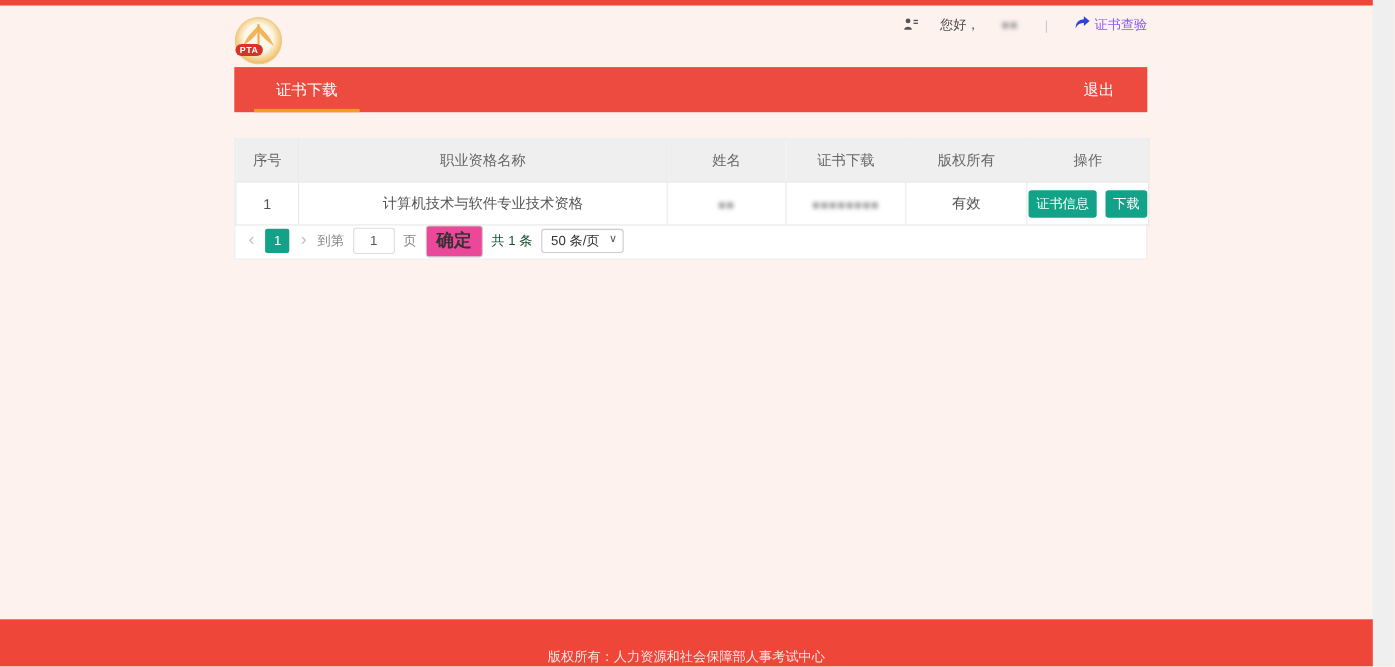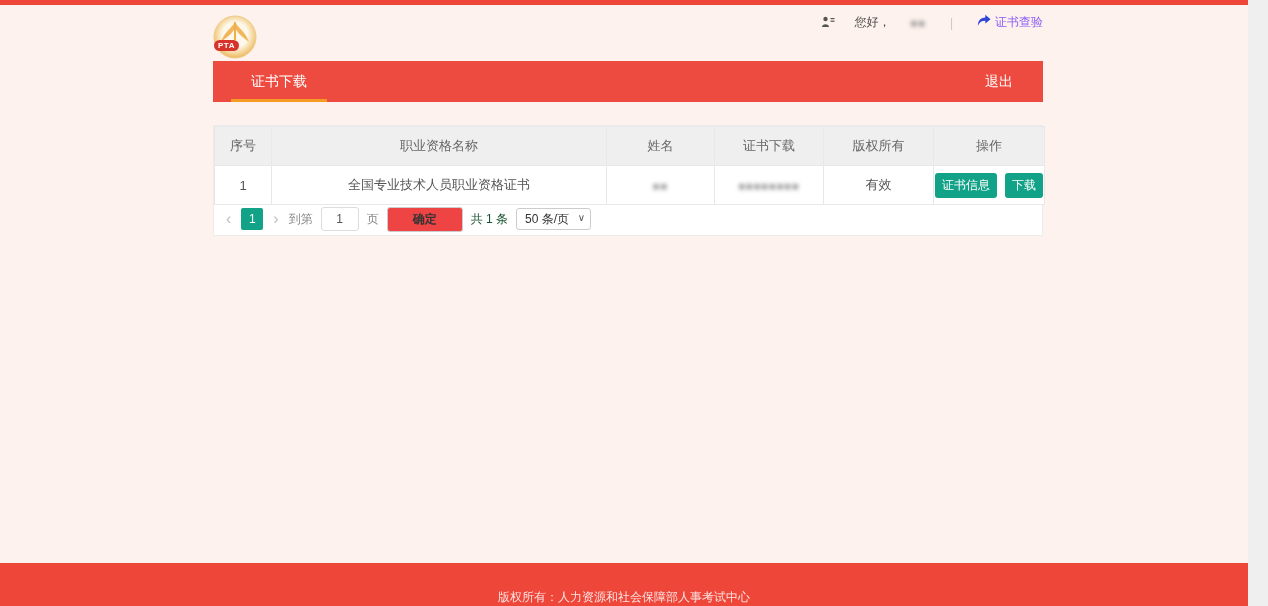--- a/index.html
+++ b/index.html
@@ -64,22 +64,22 @@
   .pg-chev{color:#c0c0c0;font-size:16px;line-height:1;cursor:pointer;padding:0 2px;}
   .pg-current{
     width:22px;height:22px;background:#12a287;color:#fff;border-radius:2px;
     display:flex;align-items:center;justify-content:center;font-size:12px;cursor:pointer;
   }
   .pg-input{
     width:32px;height:20px;border:1px solid #ddd;border-radius:3px;text-align:center;
     font-size:12px;color:#555;font-family:inherit;
   }
   .pg-confirm{
-    background:#ef4444;border:1px solid #ccc;border-radius:3px;font-size:12px;font-weight:bold;
-    color:#333;padding:3px 25px;cursor:pointer;font-family:inherit;
+    background:#ec4899;border:1px solid #ccc;border-radius:3px;font-size:16px;font-weight:bold;
+    color:#333;padding:3px 9px;cursor:pointer;font-family:inherit;
   }
   .pg-total{color:#14532d;}
   .select-wrap{position:relative;display:inline-block;}
   .pg-select{
     appearance:none;-webkit-appearance:none;background:#fff;border:1px solid #ccc;border-radius:3px;
     font-size:12px;color:#333;padding:3px 20px 3px 8px;font-family:inherit;cursor:pointer;
   }
   .select-chev{position:absolute;right:6px;top:4px;font-size:10px;color:#555;pointer-events:none;}
 
   
@@ -161,21 +161,21 @@
         <th>职业资格名称</th>
         <th>姓名</th>
         <th>证书下载</th>
         <th>版权所有</th>
         <th>操作</th>
       </tr>
     </thead>
     <tbody>
       <tr>
         <td>1</td>
-        <td>全国专业技术人员职业资格证书</td>
+        <td>计算机技术与软件专业技术资格</td>
         <td><span class="redact">■■</span></td>
         <td><span class="redact">■■■■■■■■</span></td>
         <td>有效</td>
         <td>
           <div class="actions">
             <button class="btn-teal">证书信息</button>
             <button class="btn-teal">下载</button>
           </div>
         </td>
       </tr>

